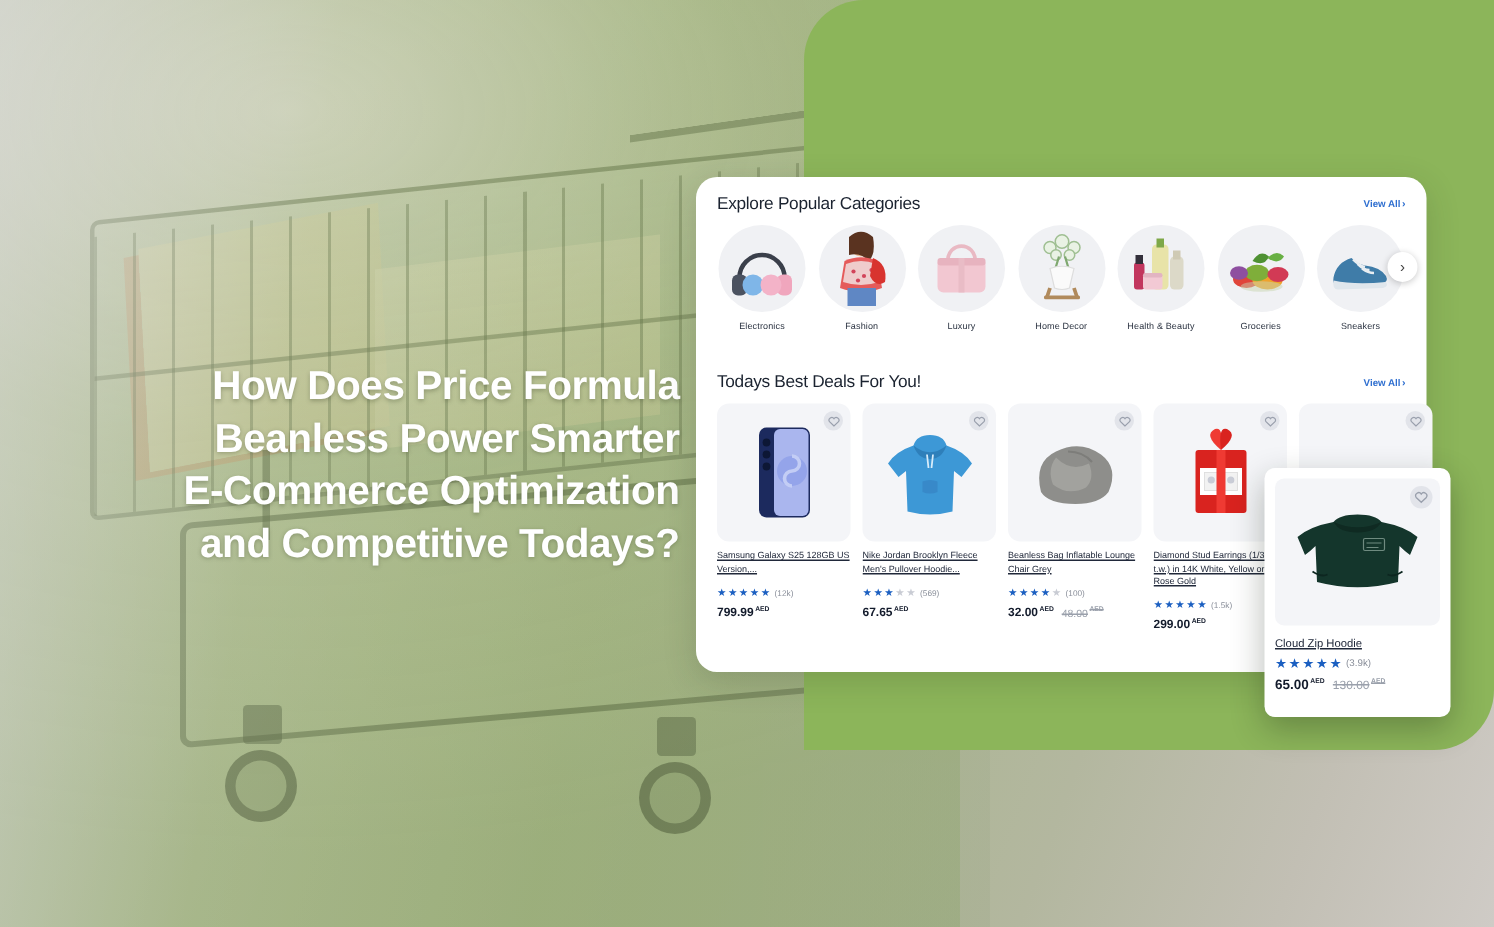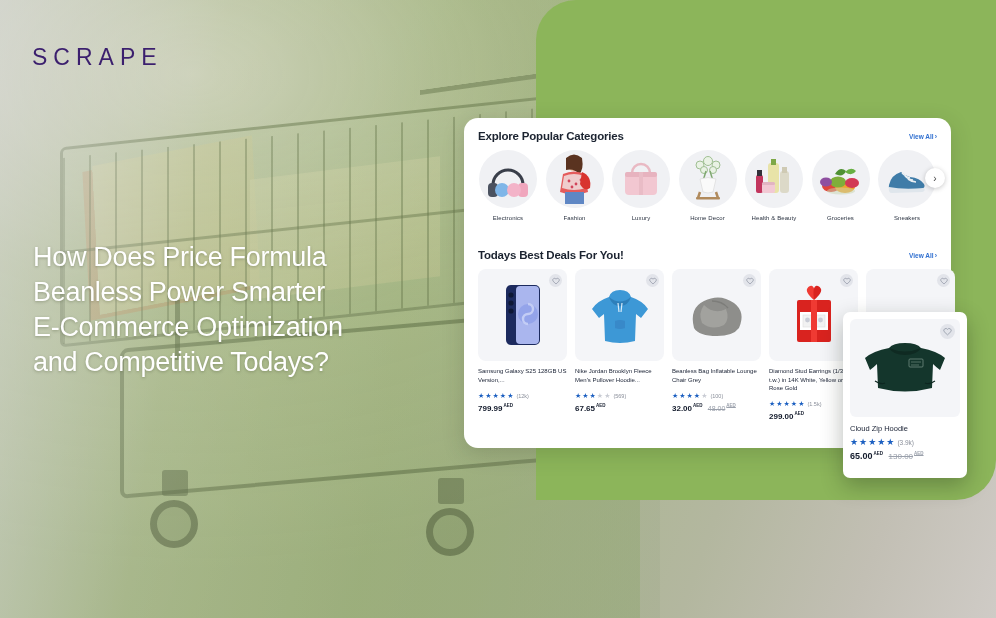--- a/index.html
+++ b/index.html
@@ -108,38 +108,39 @@
     font-size:23px; font-weight:500; letter-spacing:6px;
     color:#3b1f6e; line-height:1; margin-top:6px;
   }
   .logo-burst{
     position:absolute; left:38px; top:-6px; width:34px; height:34px;
   }
 
   
   #headline{
     position:absolute; left:33px; top:240px; width:420px;
-    color:#fff; font-size:27px; font-weight:400; line-height:1.3;
+    color:#fff; font-size:27px; font-weight:700; line-height:1.3;
     letter-spacing:-.3px;
     text-shadow:0 1px 3px rgba(60,70,40,.35);
+    text-align:right;
   }
   #headline div{ white-space:nowrap; }
 
   
   #panel{
     position:absolute; left:464px; top:118px; width:487px; height:330px;
     background:#fff; border-radius:14px;
     box-shadow:0 6px 22px rgba(40,50,30,.18);
     padding:12px 14px 0 14px;
   }
   .sec-head{
     display:flex; align-items:center; justify-content:space-between;
     margin-bottom:8px;
   }
-  .sec-title{ font-size:11.5px; font-weight:700; color:#1b2330; letter-spacing:-.2px;text-align:center; }
+  .sec-title{ font-size:11.5px; font-weight:400; color:#1b2330; letter-spacing:-.2px;text-align:center; }
   .view-all{
     font-size:6.5px; color:#2f6fd0; font-weight:600; white-space:nowrap;
   }
   .view-all .chev{ font-size:7px; margin-left:1px; }
 
   
   #cats{ display:flex; justify-content:space-between; position:relative; }
   .cat{ width:60px; text-align:center; }
   .cat-circle{
     width:58px; height:58px; border-radius:50%;
@@ -165,21 +166,21 @@
     position:relative; display:flex; align-items:center; justify-content:center;
     overflow:hidden;
   }
   .heart{
     position:absolute; right:5px; top:5px; width:13px; height:13px;
     border-radius:50%; background:#e2e4ea;
     display:flex; align-items:center; justify-content:center;
   }
   .ptitle{
     font-size:6px; color:#20283a; line-height:1.45; margin-top:6px;
-    height:22px; overflow:hidden;
+    height:22px; overflow:hidden;text-decoration:underline;
   }
   .stars{ display:flex; align-items:center; gap:1px; margin-top:3px; }
   .star{ font-size:7px; color:#1b5fc1; line-height:1; }
   .star.off{ color:#c9ccd4; }
   .rcount{ font-size:5.5px; color:#8a8f9a; margin-left:2px; }
   .price{ margin-top:4px; font-size:8px; font-weight:700; color:#121a2b; }
   .price .cur{ font-size:4.5px; vertical-align:super; margin-left:1px; font-weight:700; }
   .old{ font-size:7px; color:#9aa0ab; font-weight:400; margin-left:3px; text-decoration:line-through; }
   .old .cur{ font-size:4.5px; vertical-align:super; }
 
@@ -214,21 +215,20 @@
   <div class="wheel-mount" style="left:162px;top:470px;"></div>
   <div class="wheel-mount" style="left:438px;top:478px;"></div>
   <div class="wheel" style="left:150px;top:500px;"></div>
   <div class="wheel" style="left:426px;top:508px;"></div>
 </div>
 <div id="bg-tint"></div>
 
 <div id="green-panel" class="shape"></div>
 
 <div id="logo">
-  <div class="logo-row2">SCRAPE</div>
 </div>
 
 <div id="headline">
   <div>How Does Price Formula</div>
   <div>Beanless Power Smarter</div>
   <div>E-Commerce Optimization</div>
   <div>and Competitive Todays?</div>
 </div>
 
 <div id="panel">

